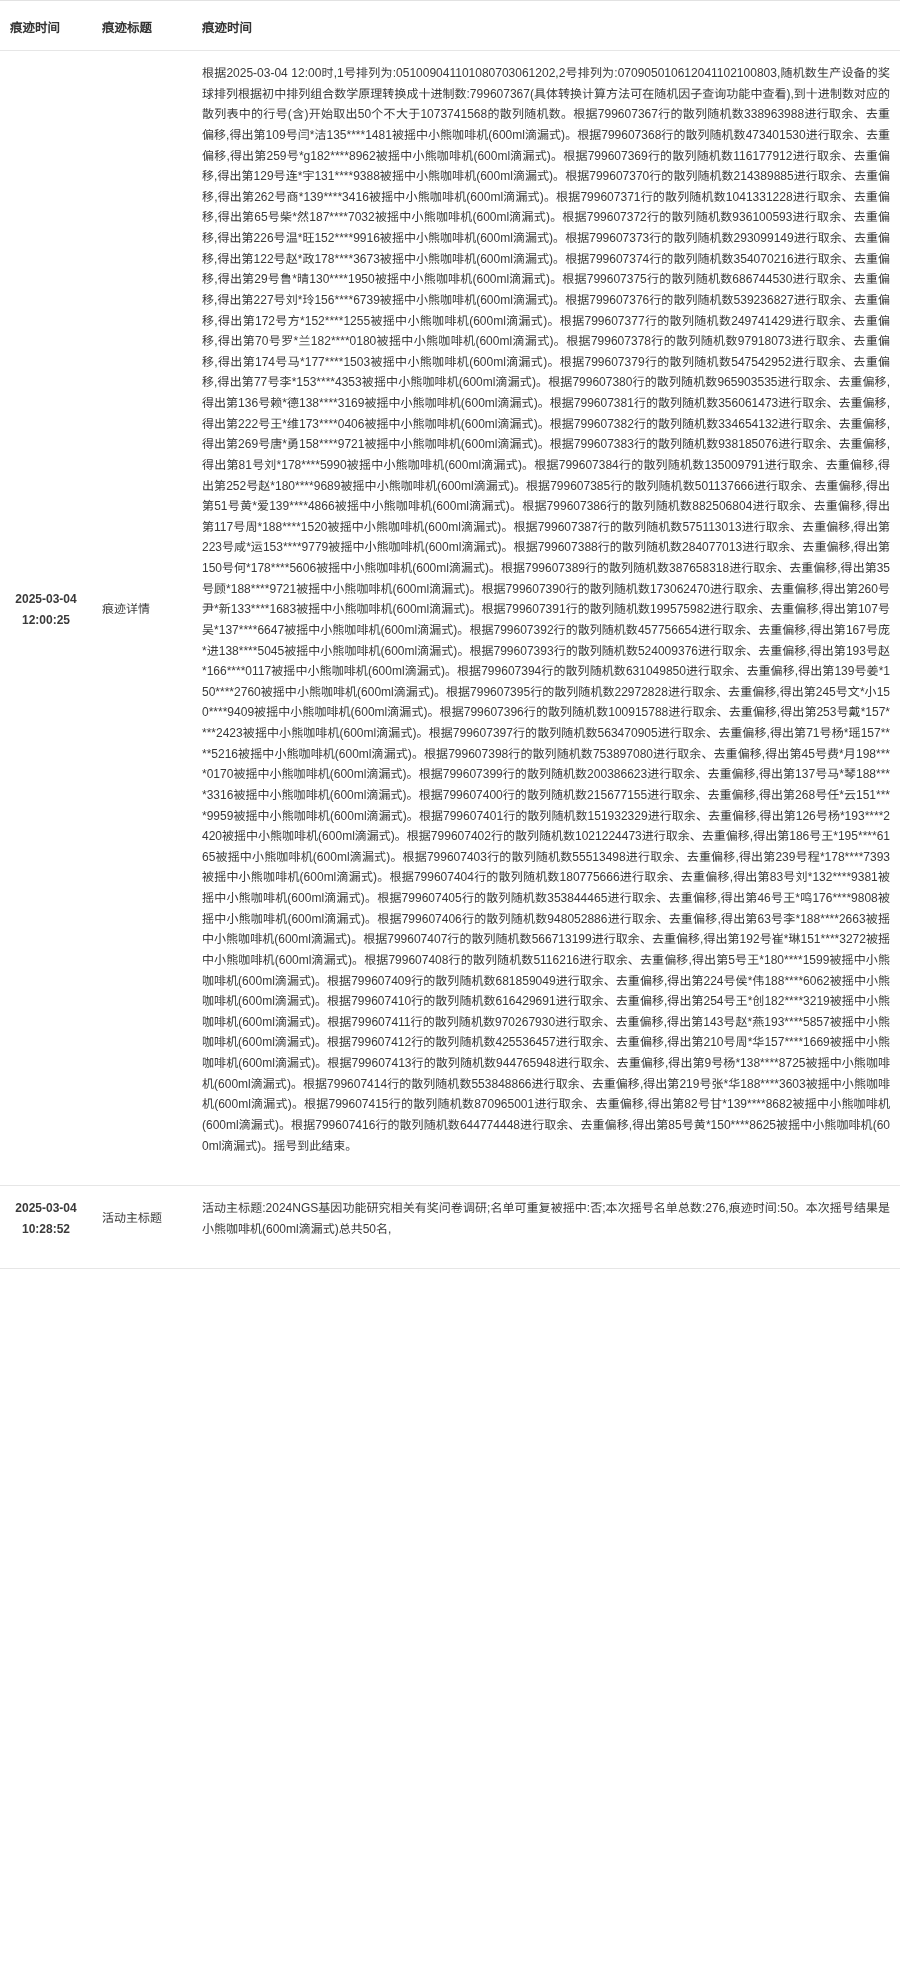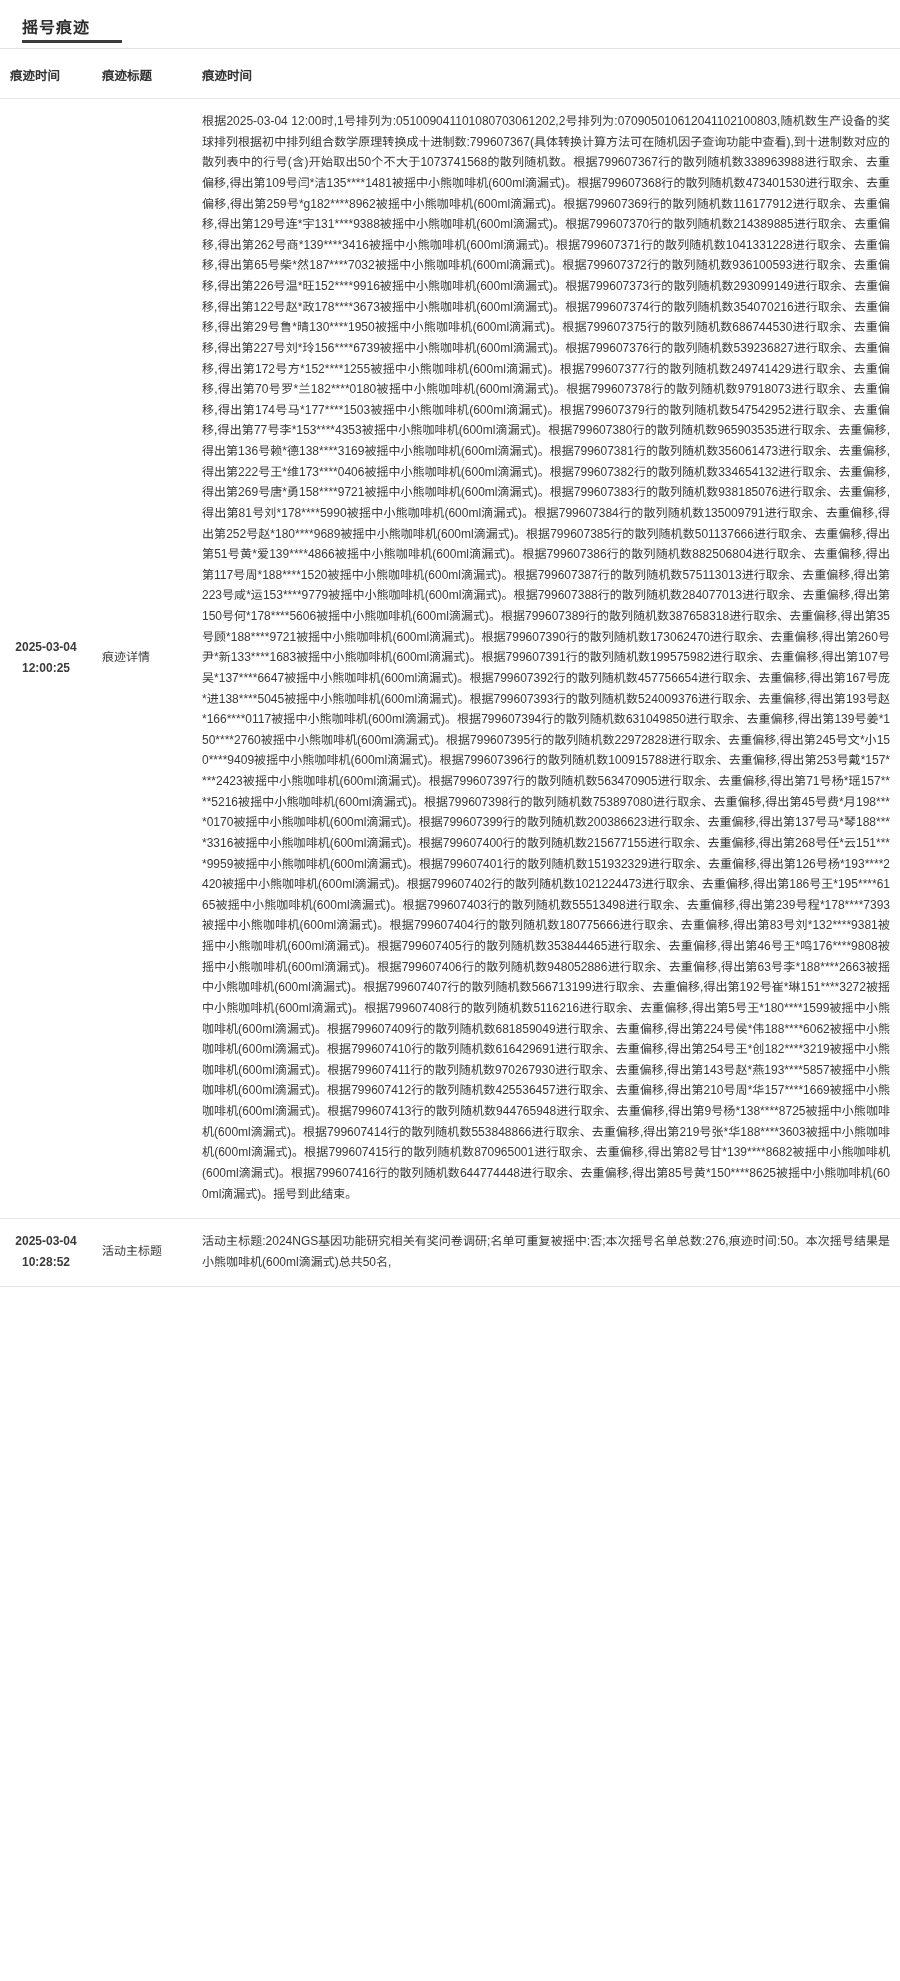--- a/index.html
+++ b/index.html
@@ -58,21 +58,21 @@
     font-weight: bold;
     color: #333333;
     text-align: left;
     padding: 16px 10px 14px 10px;
     border-bottom: 1px solid #e6e6e6;
     vertical-align: middle;
   }
   table.trace-table td {
     font-size: 12px;
     color: #3a3a3a;
-    padding: 12px 10px 14px 10px;
+    padding: 12px 10px 29px 10px;
     border-bottom: 1px solid #e6e6e6;
     vertical-align: middle;
     line-height: 1.72;
     word-break: break-all;
   }
   col.c-time { width: 92px; }
   col.c-title { width: 100px; }
   col.c-detail { width: auto; }
 
   th.col-time, td.cell-time { padding-left: 18px; text-align: center; }
@@ -98,24 +98,20 @@
   tr.row-long td.cell-time,
   tr.row-long td.cell-title {
     vertical-align: middle;
   }
 </style>
 </head>
 <body>
 
 <div class="page">
 
-  <div class="title-bar">
-    <span class="title-text">摇号痕迹</span>
-    <div class="title-underline"></div>
-  </div>
   <hr class="title-rule">
 
   <table class="trace-table">
     <colgroup>
       <col class="c-time">
       <col class="c-title">
       <col class="c-detail">
     </colgroup>
     <thead>
       <tr>

